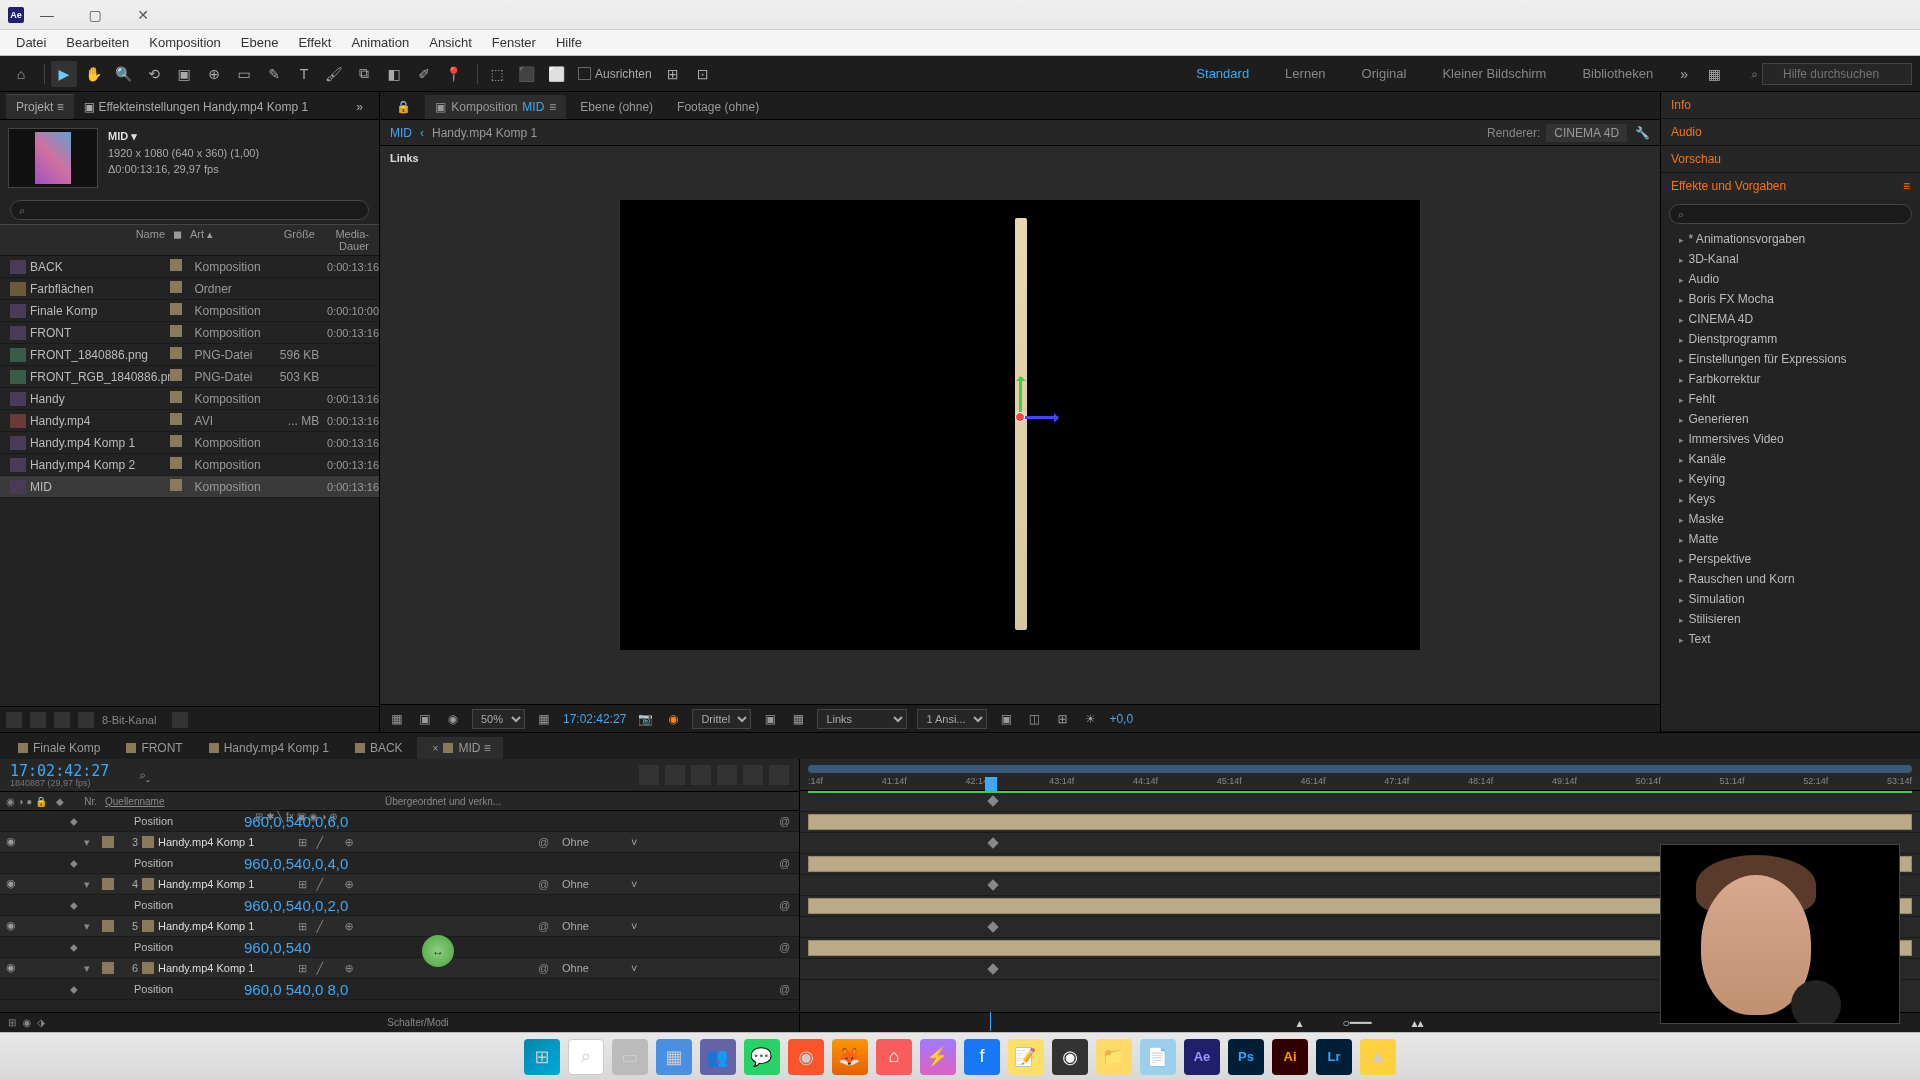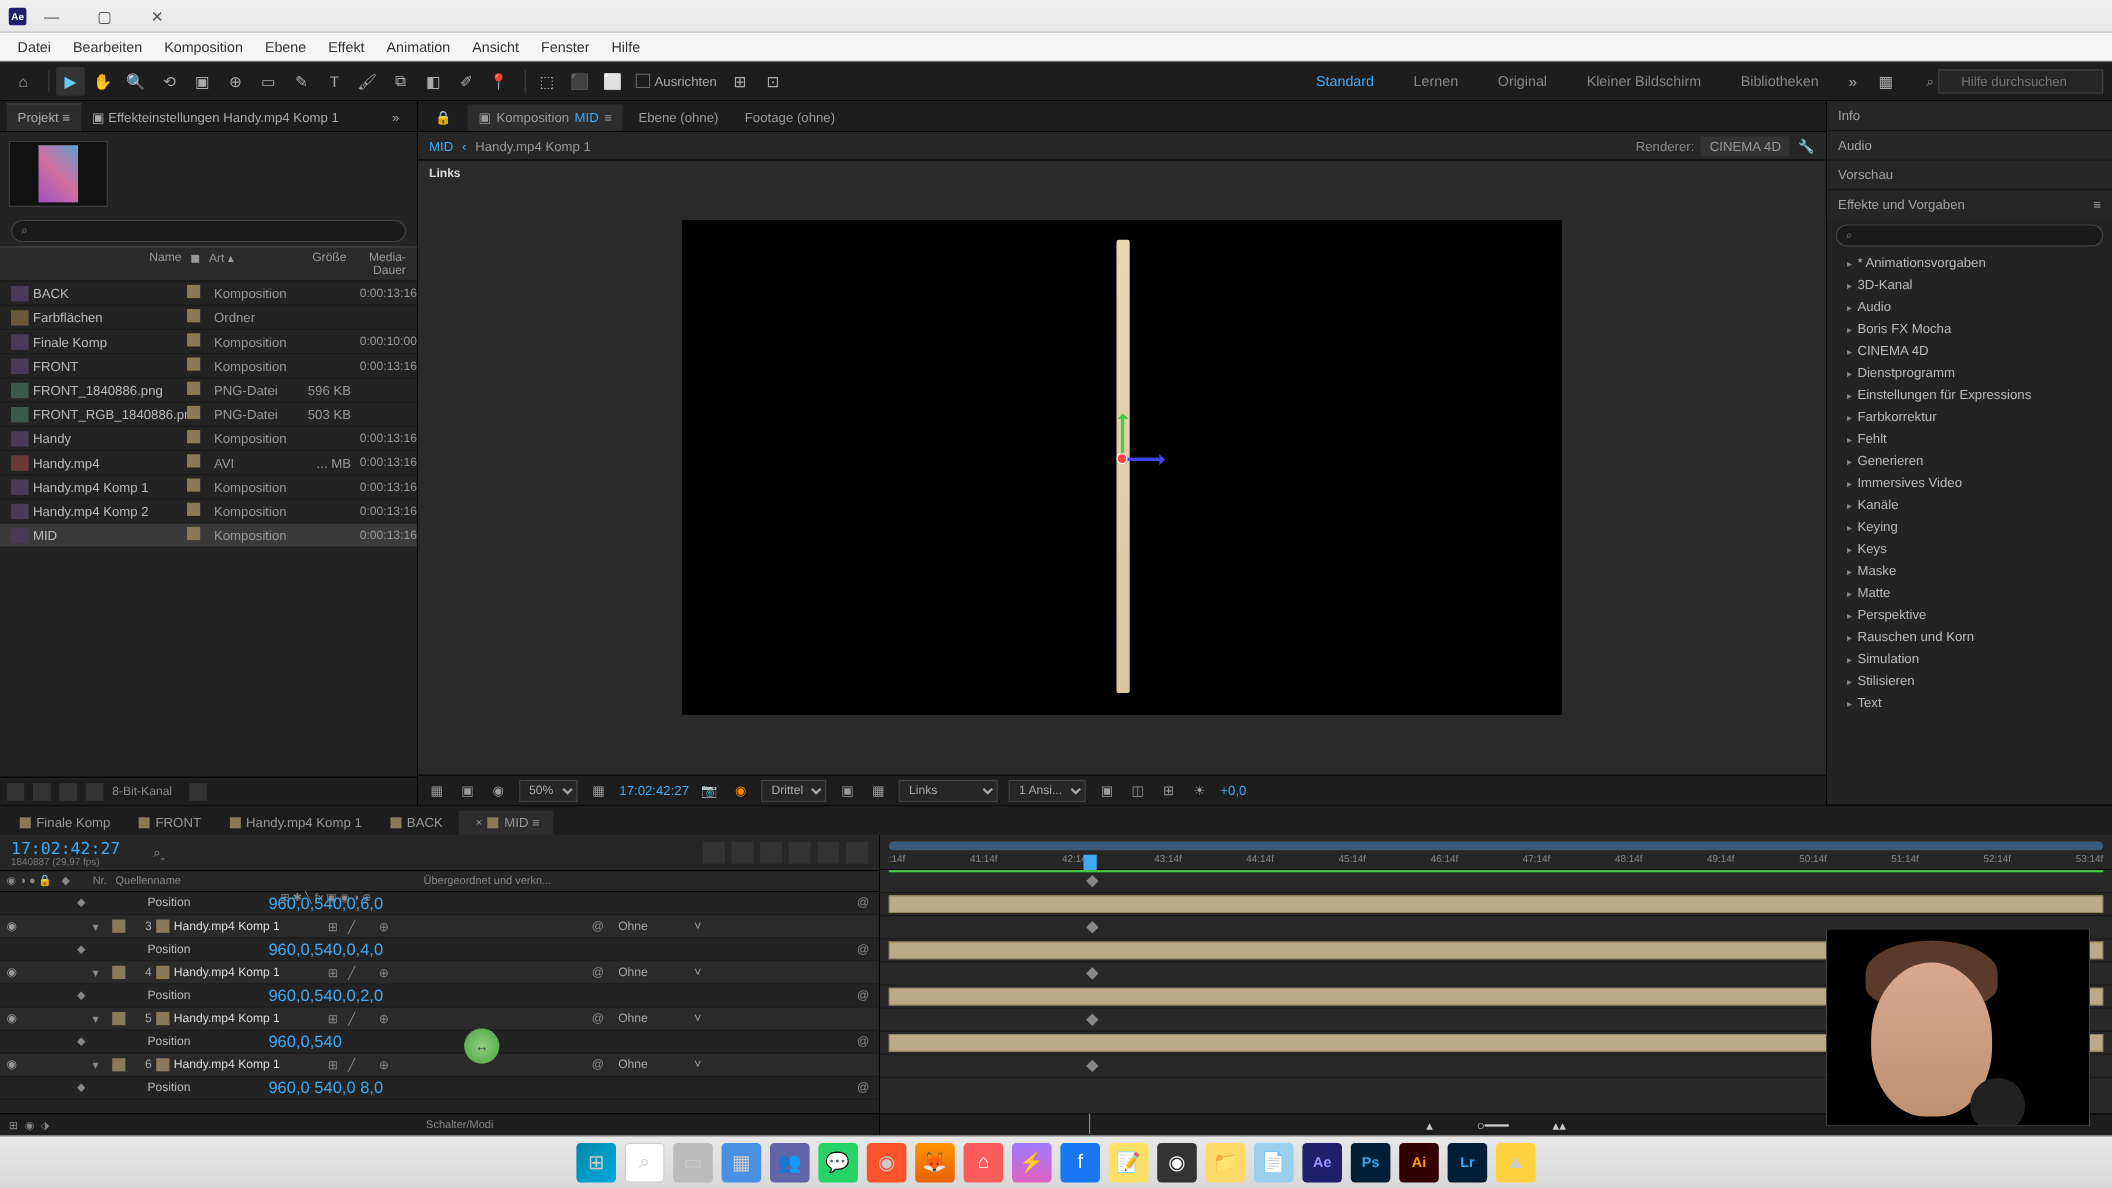--- a/index.html
+++ b/index.html
@@ -89,21 +89,21 @@
 .gizmo .center { position:absolute; width:10px; height:10px; background:#f44; border:1px solid #fff; border-radius:50%; }
 
 .viewer-footer { height:28px; background:#1d1d1d; display:flex; align-items:center; padding:0 8px; gap:10px; font-size:12px; color:#aaa; border-top:1px solid #000;}
 .viewer-footer .vbtn { width:18px; height:18px; display:flex; align-items:center; justify-content:center; color:#999; }
 .viewer-footer .vval { color:#3fa9f5; }
 .viewer-footer select { background:#262626; border:1px solid #444; color:#aaa; font-size:11px; padding:2px 4px; }
 
 
 .right-panel { width:260px; background:#232323; border-left:1px solid #000; display:flex; flex-direction:column; }
 .right-section { border-bottom:1px solid #111; }
-.right-header { padding:6px 10px; background:#262626; font-size:12px; color:#a3a3a3; cursor:pointer; display:flex; align-items:center; justify-content:space-between;}
+.right-header { padding:6px 10px; background:#262626; font-size:12px; color:#f97316; cursor:pointer; display:flex; align-items:center; justify-content:space-between;}
 .effects-search { padding:5px 8px; }
 .effects-search .sb { background:#1a1a1a; border:1px solid #444; border-radius:10px; width:100%; padding:3px 8px; color:#888; font-size:11px;}
 .effects-list { flex:1; overflow:auto; }
 .effects-item { padding:3px 10px 3px 18px; font-size:12px; color:#bbb; cursor:pointer; }
 .effects-item::before { content:'▸'; margin-right:5px; font-size:9px; color:#888; }
 
 
 .timeline { height:300px; background:#232323; border-top:1px solid #000; display:flex; flex-direction:column; }
 .timeline-tabs { display:flex; background:#1d1d1d; height:26px; align-items:flex-end; padding:0 6px; gap:2px;}
 .timeline-tab { padding:4px 12px; font-size:12px; color:#999; cursor:pointer; display:flex; align-items:center; gap:5px;}
@@ -115,21 +115,21 @@
 .timeline-left { width:800px; display:flex; flex-direction:column; border-right:1px solid #000; }
 .timecode-row { height:32px; display:flex; align-items:center; padding:0 10px; background:#262626; }
 .timecode { color:#3fa9f5; font-size:15px; font-family:monospace; }
 .timecode-sub { font-size:9px; color:#777; margin-top:-2px; }
 .tc-tools { margin-left:auto; display:flex; gap:6px; }
 .tc-btn { width:20px; height:20px; background:#333; }
 
 .layer-header { height:20px; display:flex; background:#262626; border-top:1px solid #000; border-bottom:1px solid #000; font-size:10px; color:#888; align-items:center;}
 .lh-eye { width:70px; display:flex; gap:4px; padding-left:6px; }
 .lh-nr { width:35px; text-align:right; padding-right:8px;}
-.lh-name { width:150px; }
+.lh-name { width:150px;text-decoration:underline; }
 .lh-switches { width:130px;margin-top:30px; }
 .lh-parent { flex:1; }
 
 .layer-rows { flex:1; overflow:auto; }
 .layer-row { height:21px; display:flex; align-items:center; font-size:11px; border-bottom:1px solid #1a1a1a; }
 .layer-row.src { background:#2a2a2a; }
 .layer-row .eye { width:14px; height:14px; margin-left:6px; color:#999; }
 .layer-row .toggles { width:56px; display:flex; gap:2px; padding-left:4px;}
 .layer-row .arrow { width:14px; margin-left:8px; color:#888;}
 .layer-row .nr { width:20px; text-align:right; color:#aaa;}
@@ -258,20 +258,25 @@
   <div class="left-panel">
     <div class="panel-tabs">
       <div class="panel-tab active"><span>Projekt</span> ≡</div>
       <div class="panel-tab">▣ <span>Effekteinstellungen  Handy.mp4 Komp 1</span></div>
       <div class="panel-tab" style="margin-left:auto;">»</div>
     </div>
     <div class="project-info">
       <div class="project-thumb">
           <div class="thumb-inner"></div>
         </div>
+      <div class="project-meta">
+        <div style="color:#ddd;font-weight:bold;">MID ▾</div>
+        <div>1920 x 1080 (640 x 360) (1,00)</div>
+        <div>Δ0:00:13:16, 29,97 fps</div>
+      </div>
     </div>
     <div class="project-search">
       <input class="search-box" placeholder="⌕" style="">
     </div>
     <div class="project-header">
       <div class="col-name">Name</div>
       <div class="col-label">◼</div>
       <div class="col-type">Art ▴</div>
       <div class="col-size">Größe</div>
       <div class="col-dur">Media-Dauer</div>

